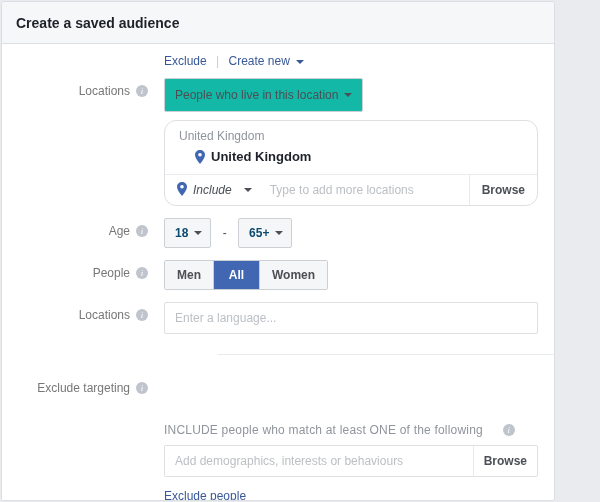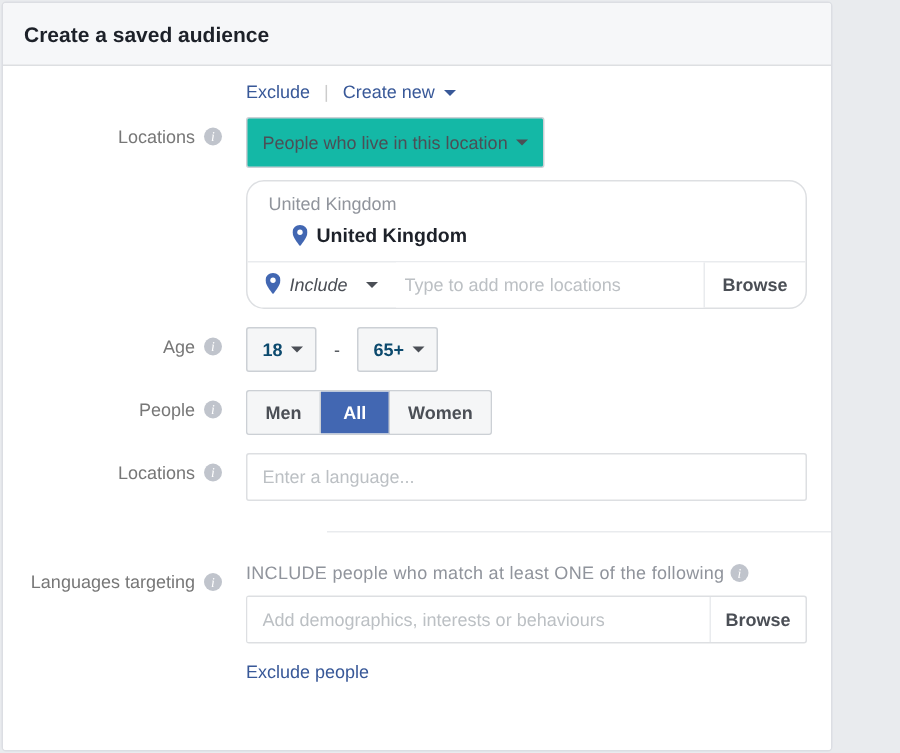--- a/index.html
+++ b/index.html
@@ -241,22 +241,23 @@
     border-top:1px solid #e9ebee;
     margin:14px 0 14px 216px;
   }
   
   .dt-heading {
     color:#90949c;
     font-size:12px;
     letter-spacing:0.2px;
     display:flex;
     align-items:center;
-    gap:4px;
+    gap:20px;
     margin-bottom:8px;
+    margin-top:48px;
   }
   .dt-box {
     border:1px solid #dddfe2;
     border-radius:2px;
     display:flex;
     align-items:center;
     height:32px;
   }
   .dt-input {
     flex:1;
@@ -382,21 +383,21 @@
       </div>
       <div class="row-content">
         <input class="lang-input" placeholder="Enter a language..." style="">
       </div>
     </div>
 
     <div class="divider"></div>
 
     <div class="row">
       <div class="row-label">
-        <span>Languages targeting</span>
+        <span>Exclude targeting</span>
         <span class="info-icon">i</span>
       </div>
       <div class="row-content">
         <div class="dt-heading">
           <span>INCLUDE people who match at least ONE of the following</span>
           <span class="info-icon">i</span>
         </div>
         <div class="dt-box">
           <input class="dt-input" placeholder="Add demographics, interests or behaviours" style="">
           <div class="dt-action">Browse</div>

